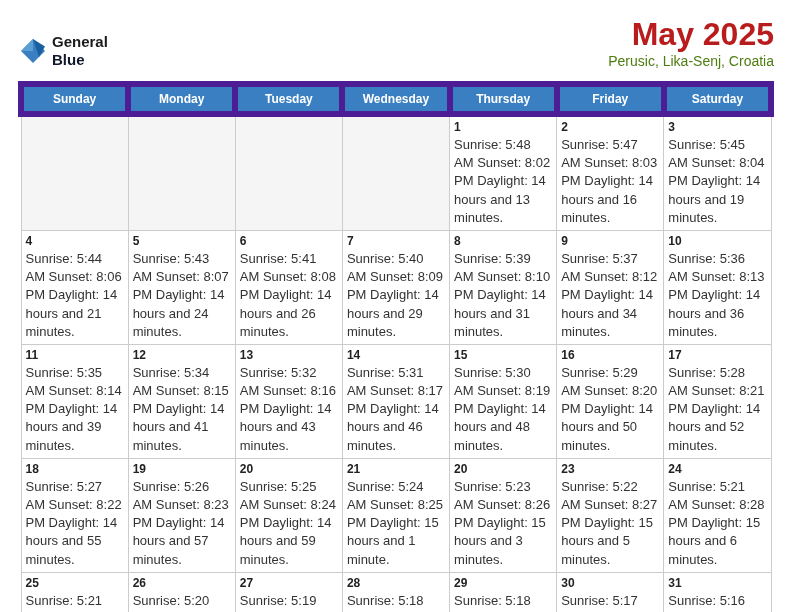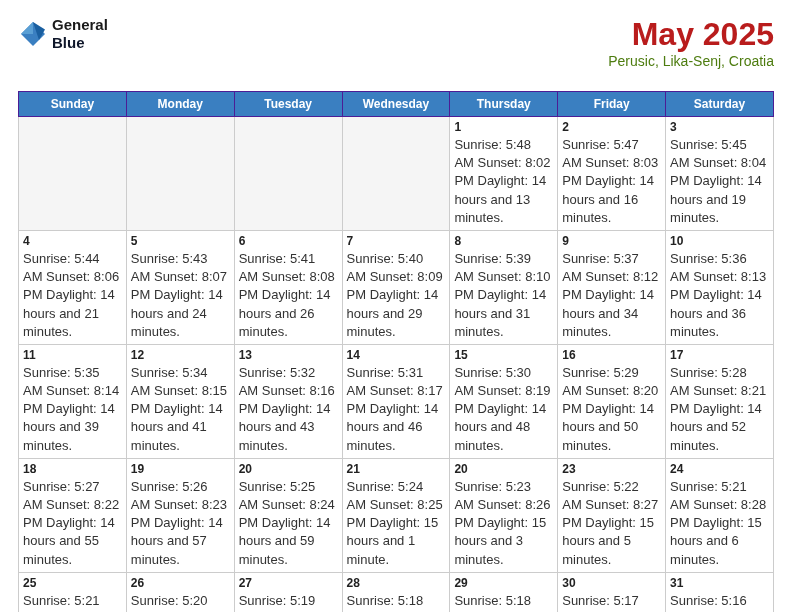--- a/index.html
+++ b/index.html
@@ -13,22 +13,22 @@
     .page {
       width: 792px;
       height: 612px;
       padding: 16px 18px 10px 18px;
       display: flex;
       flex-direction: column;
     }
     .header {
       display: flex;
       justify-content: space-between;
-      align-items: flex-start;
-      margin-bottom: 22px;
+      align-items: flex-end;
+      margin-bottom: 12px;
     }
     .logo {
       display: flex;
       align-items: center;
       gap: 4px;
     }
     .logo-icon {
       width: 30px;
       height: 30px;
     }
@@ -51,21 +51,21 @@
       width: 100%;
       table-layout: fixed;
     }
     .calendar th {
       background: #3a7fc1;
       color: #fff;
       font-size: 12px;
       font-weight: bold;
       padding: 5px 4px;
       text-align: center;
-      border: 1px solid #4c1d95;
+      border: 6px solid #4c1d95;
     }
     .calendar td {
       vertical-align: top;
       border: 1px solid #ccc;
       padding: 3px 4px;
       font-size: 9.5px;
       color: #222;
       height: 82px;
       background: #fff;
     }

